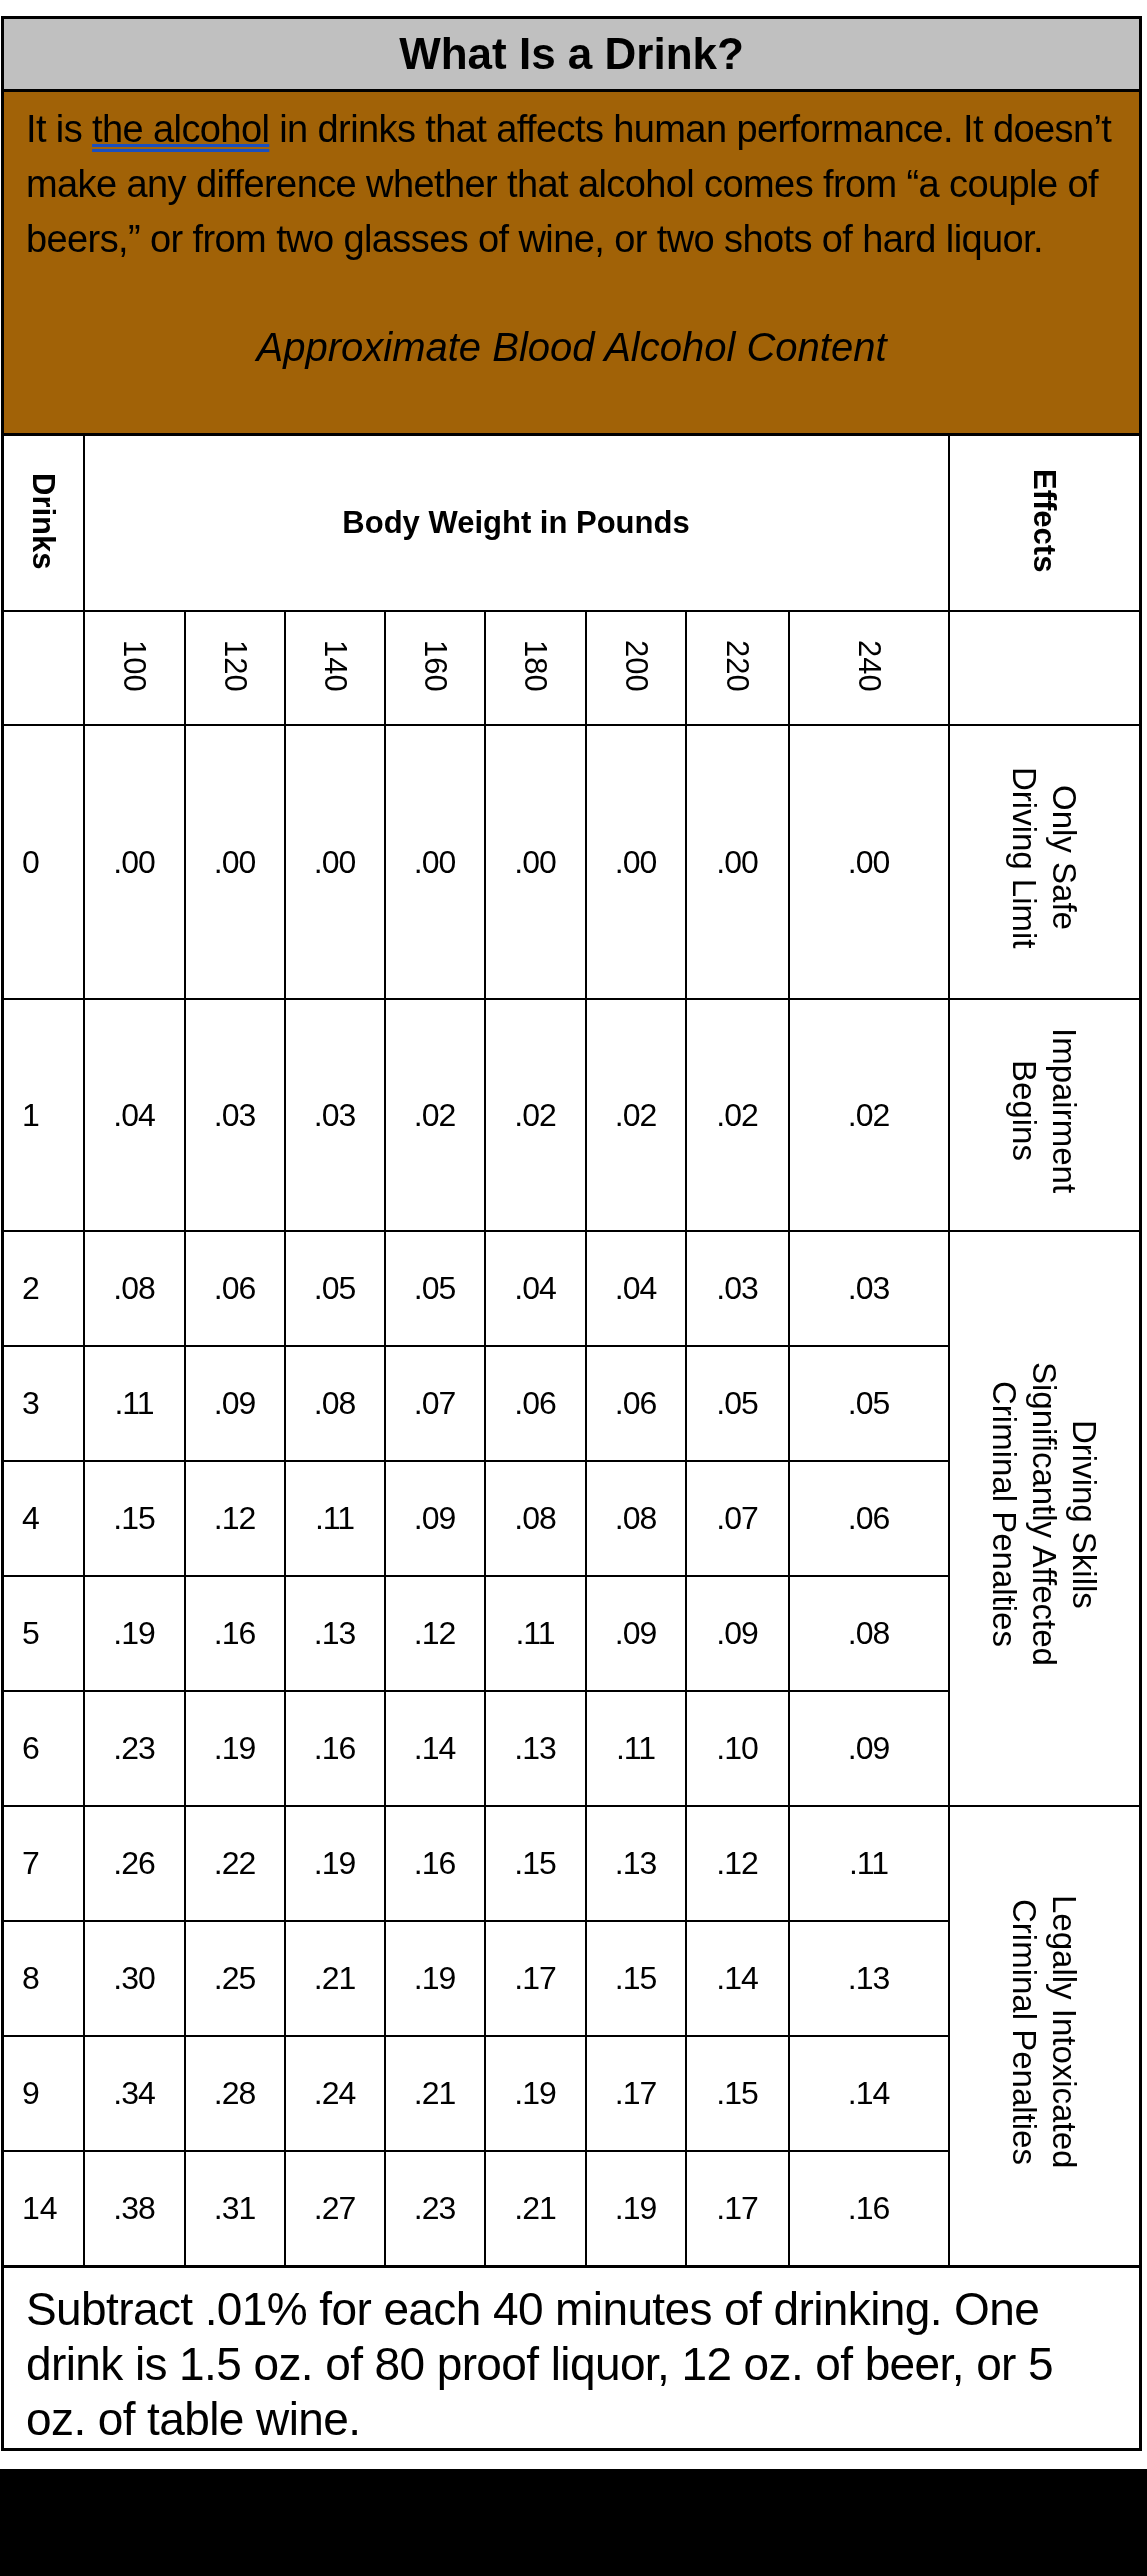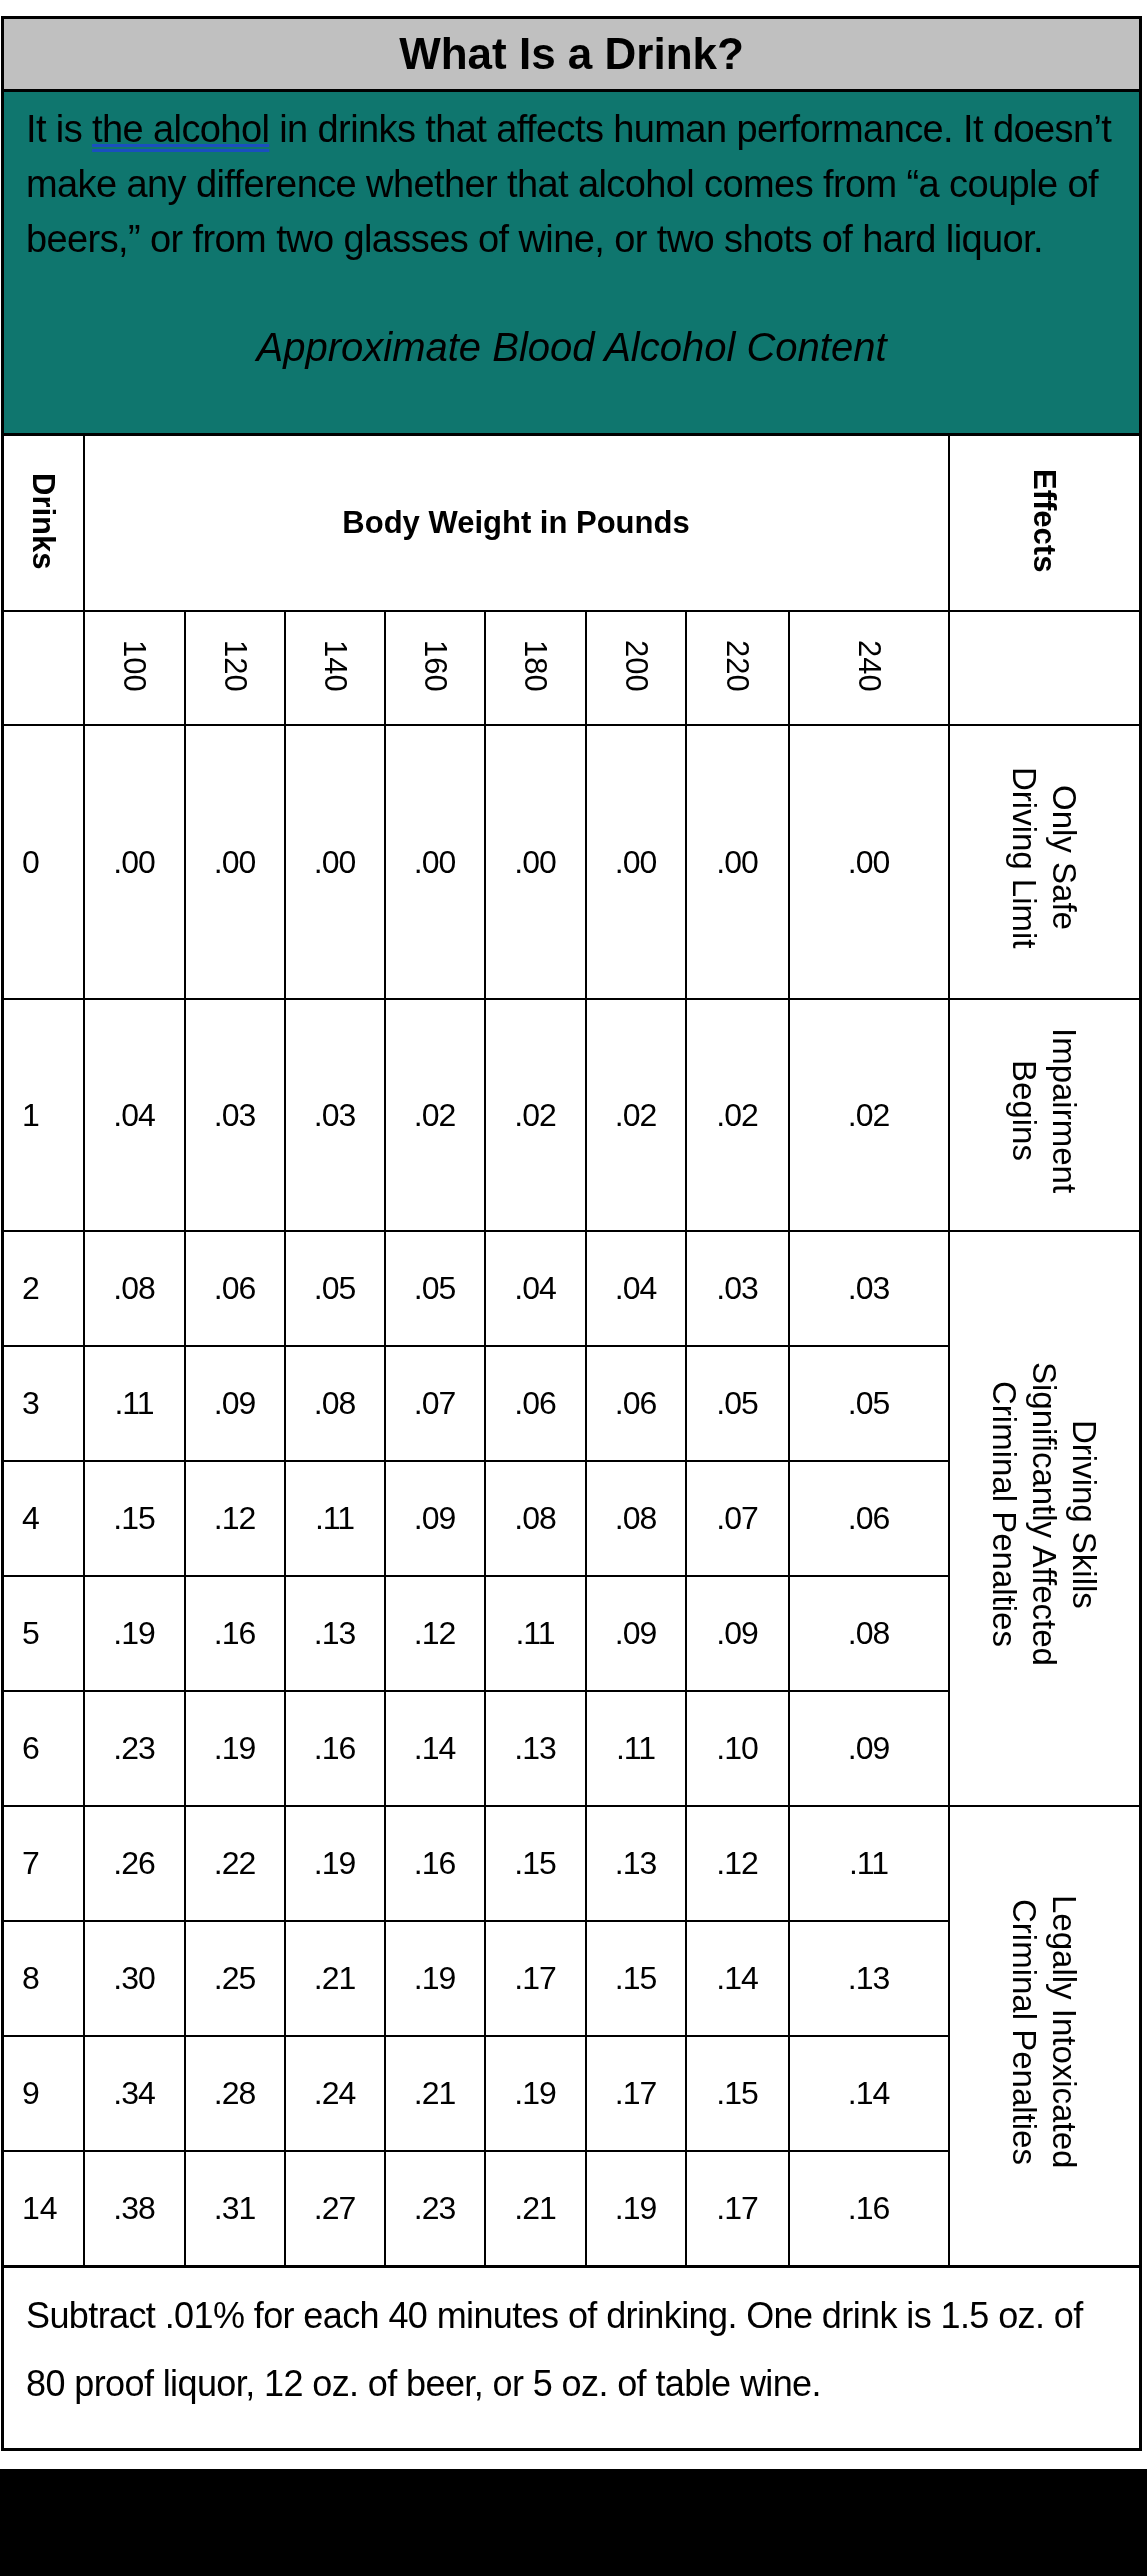--- a/index.html
+++ b/index.html
@@ -5,39 +5,39 @@
   html, body { margin:0; padding:0; }
   body { width:1147px; height:2576px; background:#ffffff; position:relative; overflow:hidden;
          font-family:"Liberation Sans", sans-serif; color:#000; }
   .black-band { position:absolute; left:0; top:2469px; width:1147px; height:107px; background:#000; }
   .sheet { position:absolute; left:1px; top:16px; width:1135px; height:2446px; }
   table.bac { border-collapse:collapse; width:1135px; table-layout:fixed; }
   table.bac td { border:2px solid #000; padding:0; }
   table.bac { border:3px solid #000; }
   .title-cell { background:#c0c0c0; height:70px; text-align:center; vertical-align:middle;
                 font-weight:bold; font-size:44px; border-bottom:3px solid #000 !important; }
-  .intro-cell { background:#0f766e; height:341px; vertical-align:top; padding:0 !important;
+  .intro-cell { background:#a16207; height:341px; vertical-align:top; padding:0 !important;
                 border-bottom:3px solid #000 !important; }
   .intro-text { font-size:38px; line-height:55px; padding:10px 18px 0 22px; letter-spacing:-0.6px; }
   .intro-text .ul { text-decoration:underline; text-decoration-style:double; text-decoration-color:#1a4fbf; }
   .subtitle { text-align:center; font-weight:normal; font-style:italic; font-size:40px; margin-top:58px; }
   .hdr-row td { height:174px; }
   .wt-row td { height:112px; }
   .rot { display:inline-block; writing-mode:vertical-rl; white-space:nowrap; }
   .c { text-align:center; vertical-align:middle; }
   .bw { font-weight:bold; font-size:31px;margin-top:36px; }
   .drinks-h { font-size:31px; font-weight:bold; }
   .wt { font-size:31px; }
   .num { font-size:32px; text-align:center; vertical-align:middle; letter-spacing:-1px; }
   .dnum { font-size:32px; text-align:left; padding-left:18px !important; vertical-align:middle; }
   .effect { font-size:33px; text-align:center; vertical-align:middle; line-height:40px; }
   .r0 td { height:272px; }
   .r1 td { height:230px; }
   .rn td { height:113px; }
-  .foot-cell { font-size:36px; line-height:68px; padding:14px 16px 0 22px !important; height:166px;
+  .foot-cell { font-size:46px; line-height:55px; padding:14px 16px 0 22px !important; height:166px;
                vertical-align:top; letter-spacing:-0.6px; border-top:3px solid #000 !important; }
 </style>
 </head>
 <body>
 
 <div class="sheet">
   <table class="bac">
     <colgroup>
       <col style="width:81px">
         <col style="width:101px">

